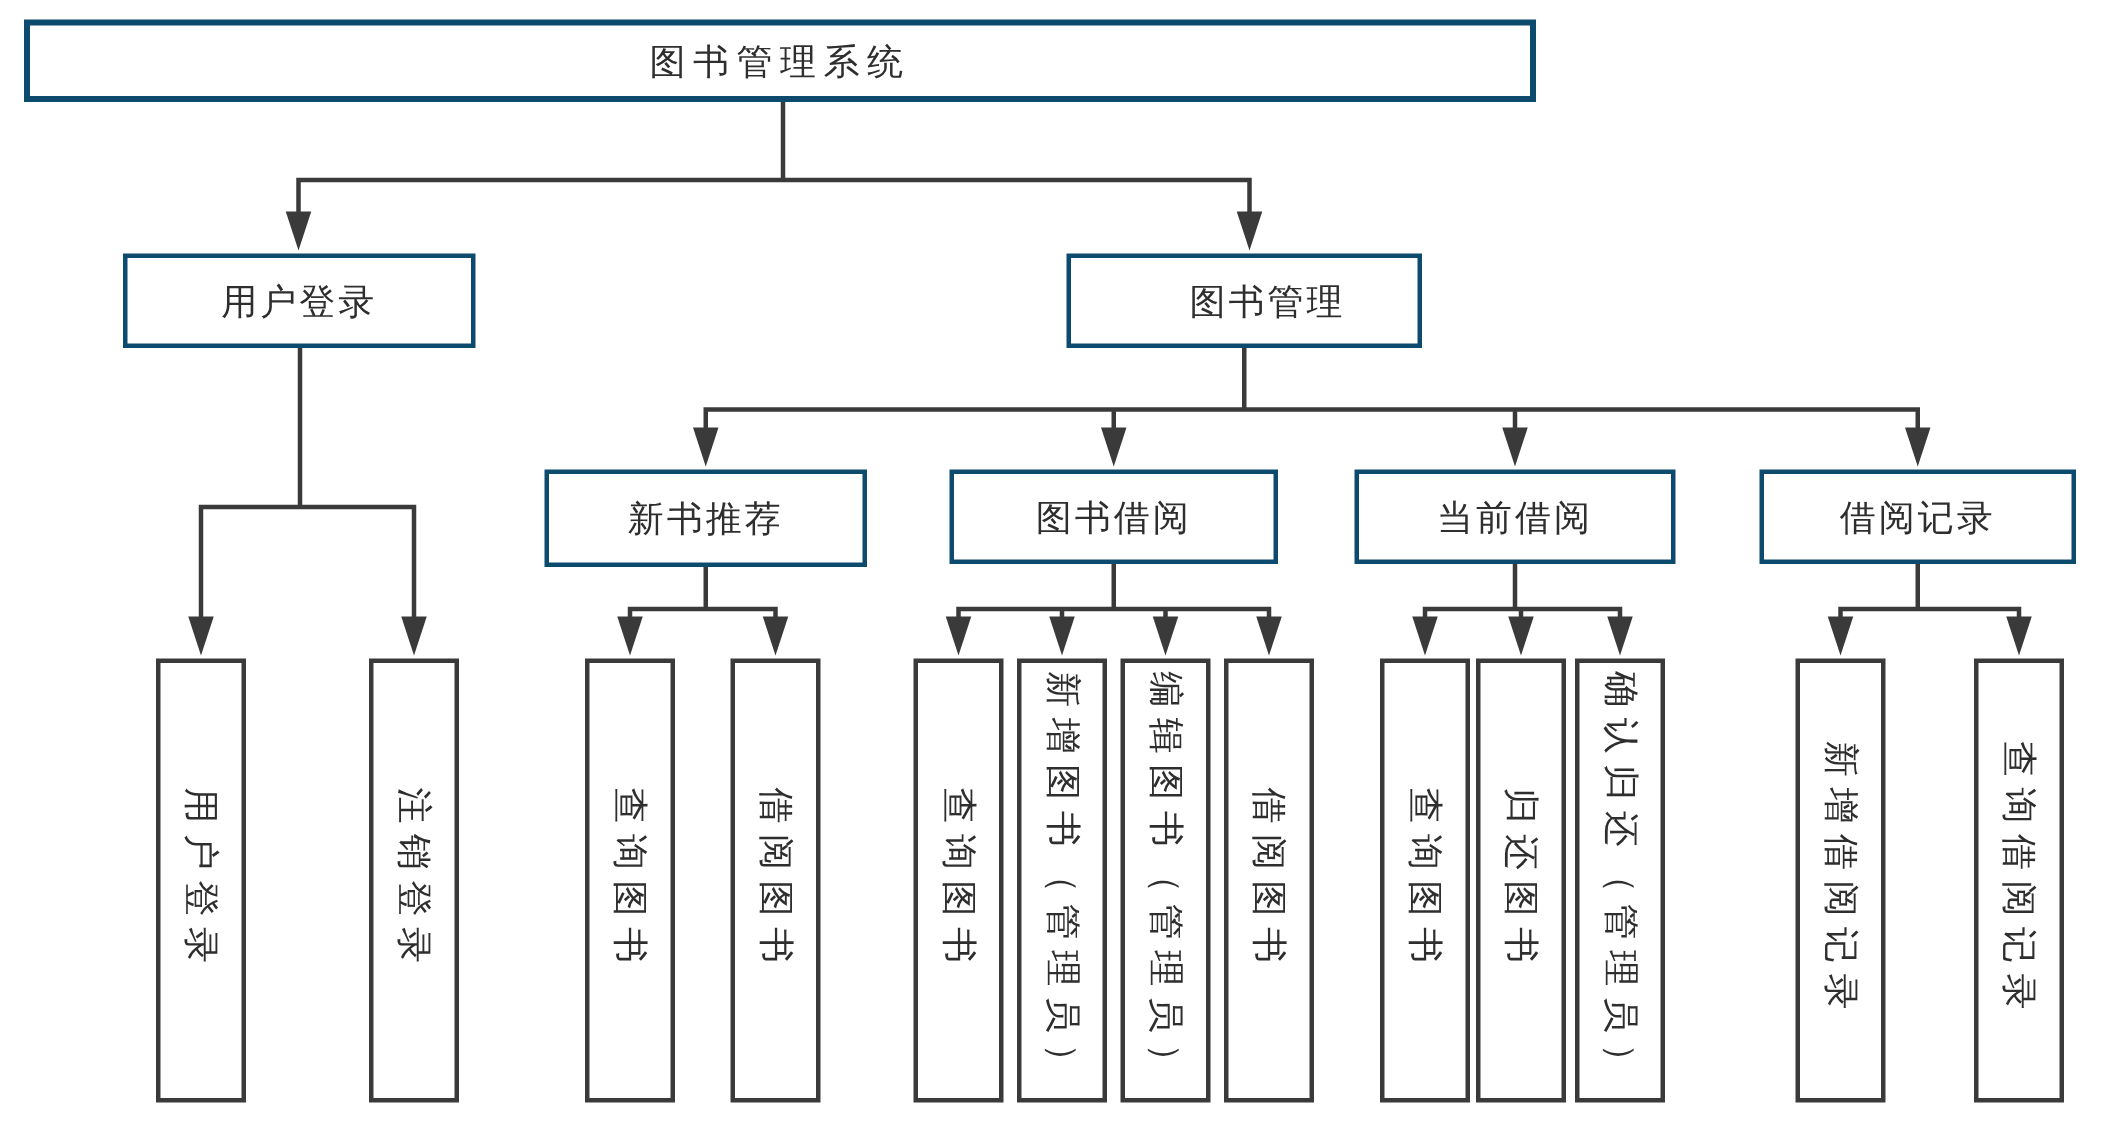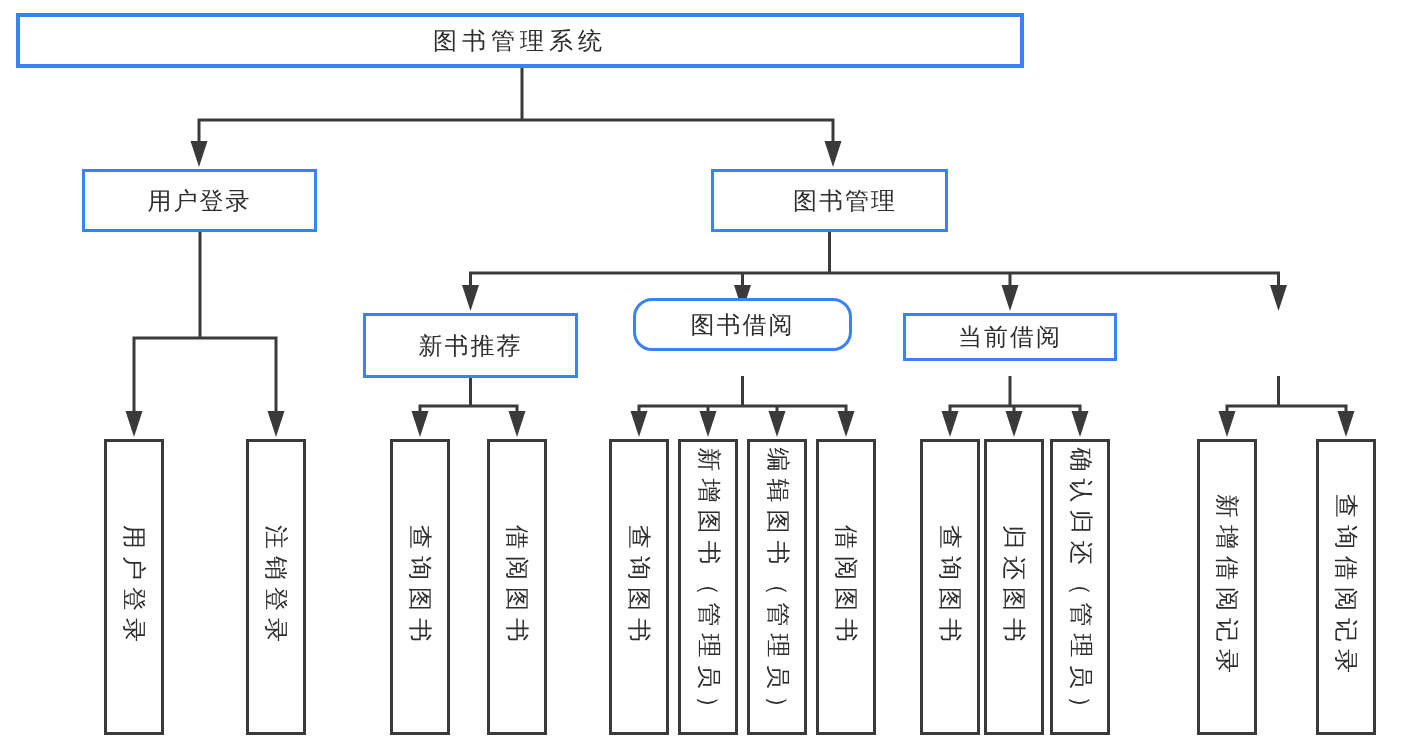--- a/index.html
+++ b/index.html
@@ -13,21 +13,21 @@
   }
   svg.connectors {
     position: absolute;
     left: 0; top: 0;
     width: 1405px; height: 747px;
     z-index: 1;
   }
   .hbox {
     position: absolute;
     box-sizing: border-box;
-    border: 3px solid #3b82f6;
+    border: 3px solid #0c4a6e;
     background: #ffffff;
     display: flex;
     align-items: center;
     justify-content: center;
     color: #2e2e2e;
     font-size: 24px;
     letter-spacing: 2px;
     z-index: 2;
   }
   .rootbox {
@@ -114,25 +114,28 @@
   <div class="hbox" style="left:82px; top:169px; width:235px; height:63px;">
     <span>用户登录</span>
   </div>
   <div class="hbox" style="left:711px; top:169px; width:237px; height:63px;padding-left:31px;">
     <span>图书管理</span>
   </div>
 
   <div class="hbox" style="left:363px; top:313px; width:215px; height:65px;">
     <span>新书推荐</span>
   </div>
-  <div class="hbox" style="left:633px; top:298px; width:219px; height:53px;border-radius:19px;">
+  <div class="hbox" style="left:633px; top:313px; width:219px; height:63px;">
     <span>图书借阅</span>
   </div>
-  <div class="hbox" style="left:903px; top:313px; width:214px; height:48px;">
+  <div class="hbox" style="left:903px; top:313px; width:214px; height:63px;">
     <span>当前借阅</span>
+  </div>
+  <div class="hbox" style="left:1173px; top:313px; width:211px; height:63px;">
+    <span>借阅记录</span>
   </div>
 
   <div class="vbox" style="left:104px;">
     <span class="vtext">用户登录</span>
   </div>
   <div class="vbox" style="left:246px;">
     <span class="vtext">注销登录</span>
   </div>
 
   <div class="vbox" style="left:390px;">

